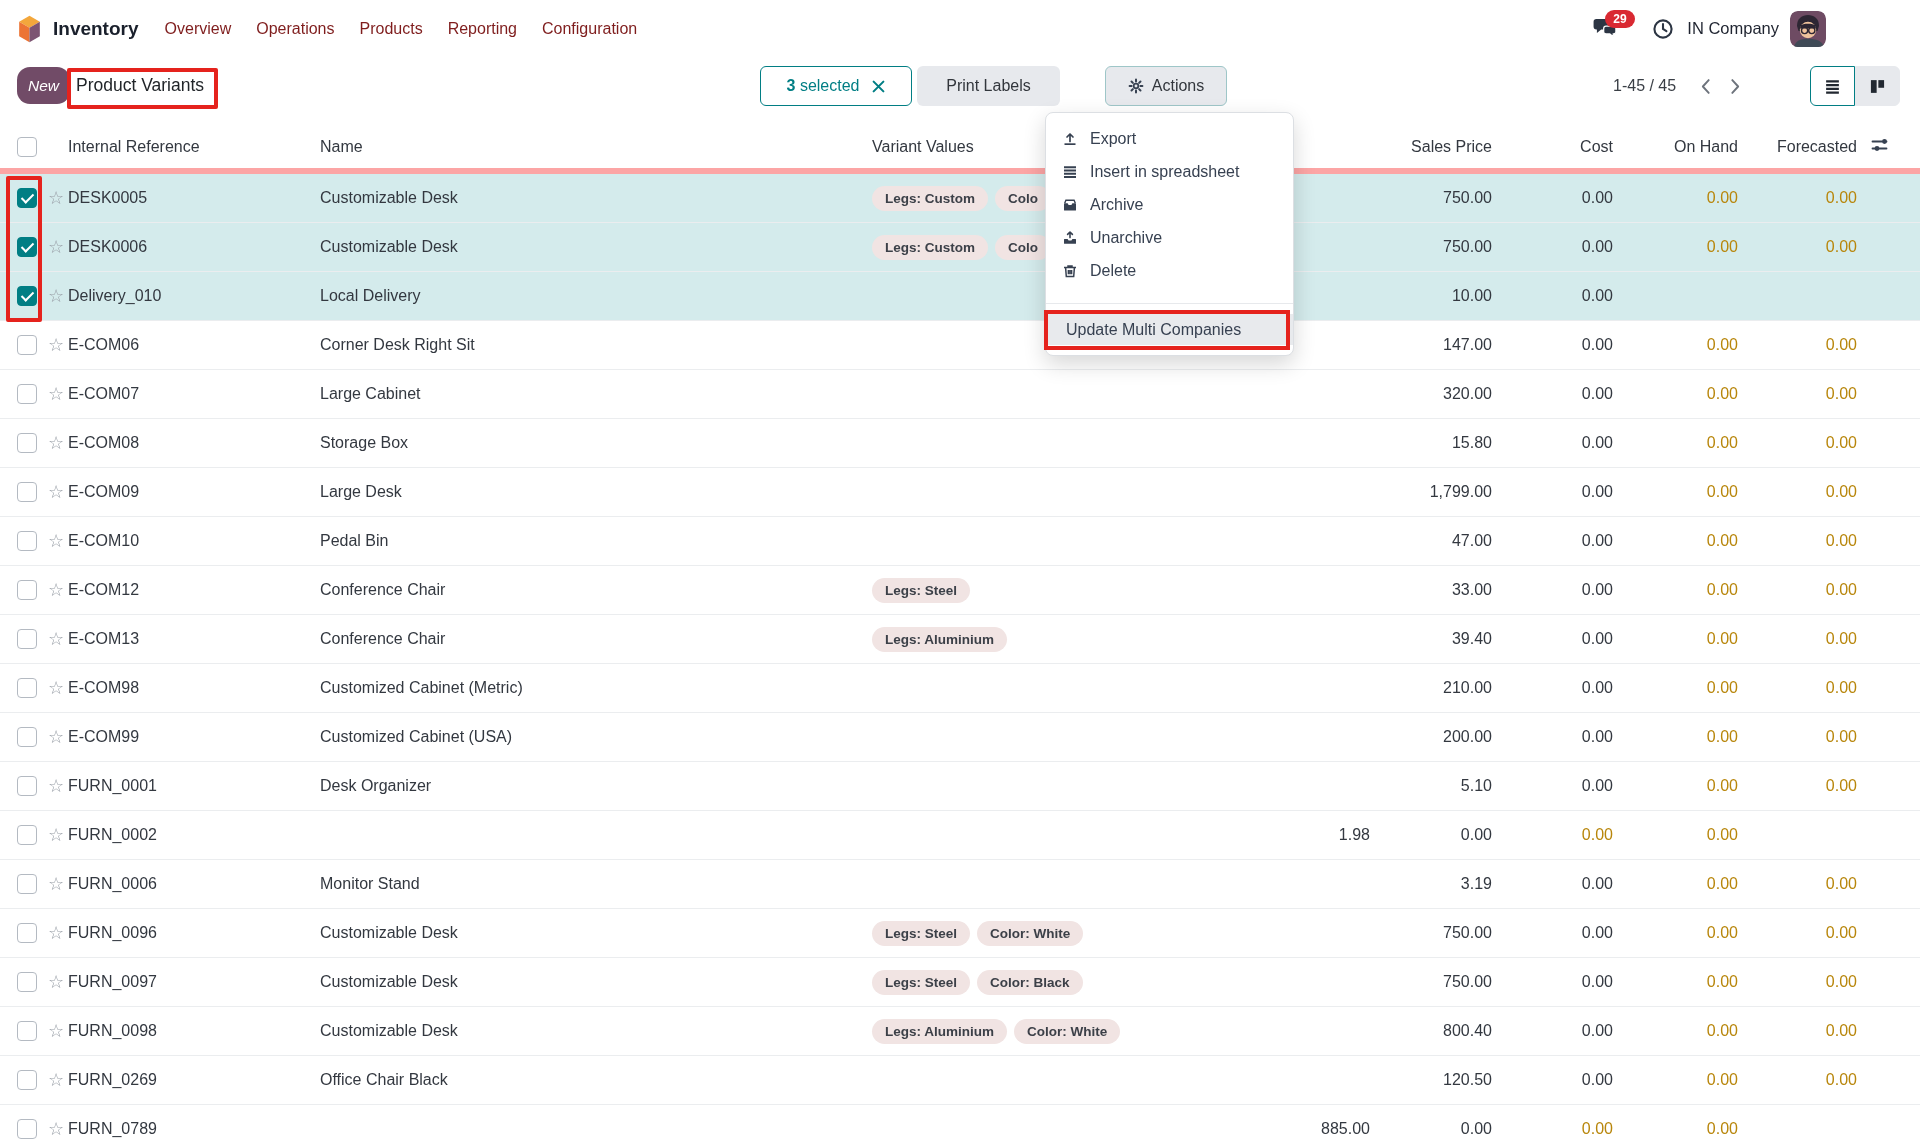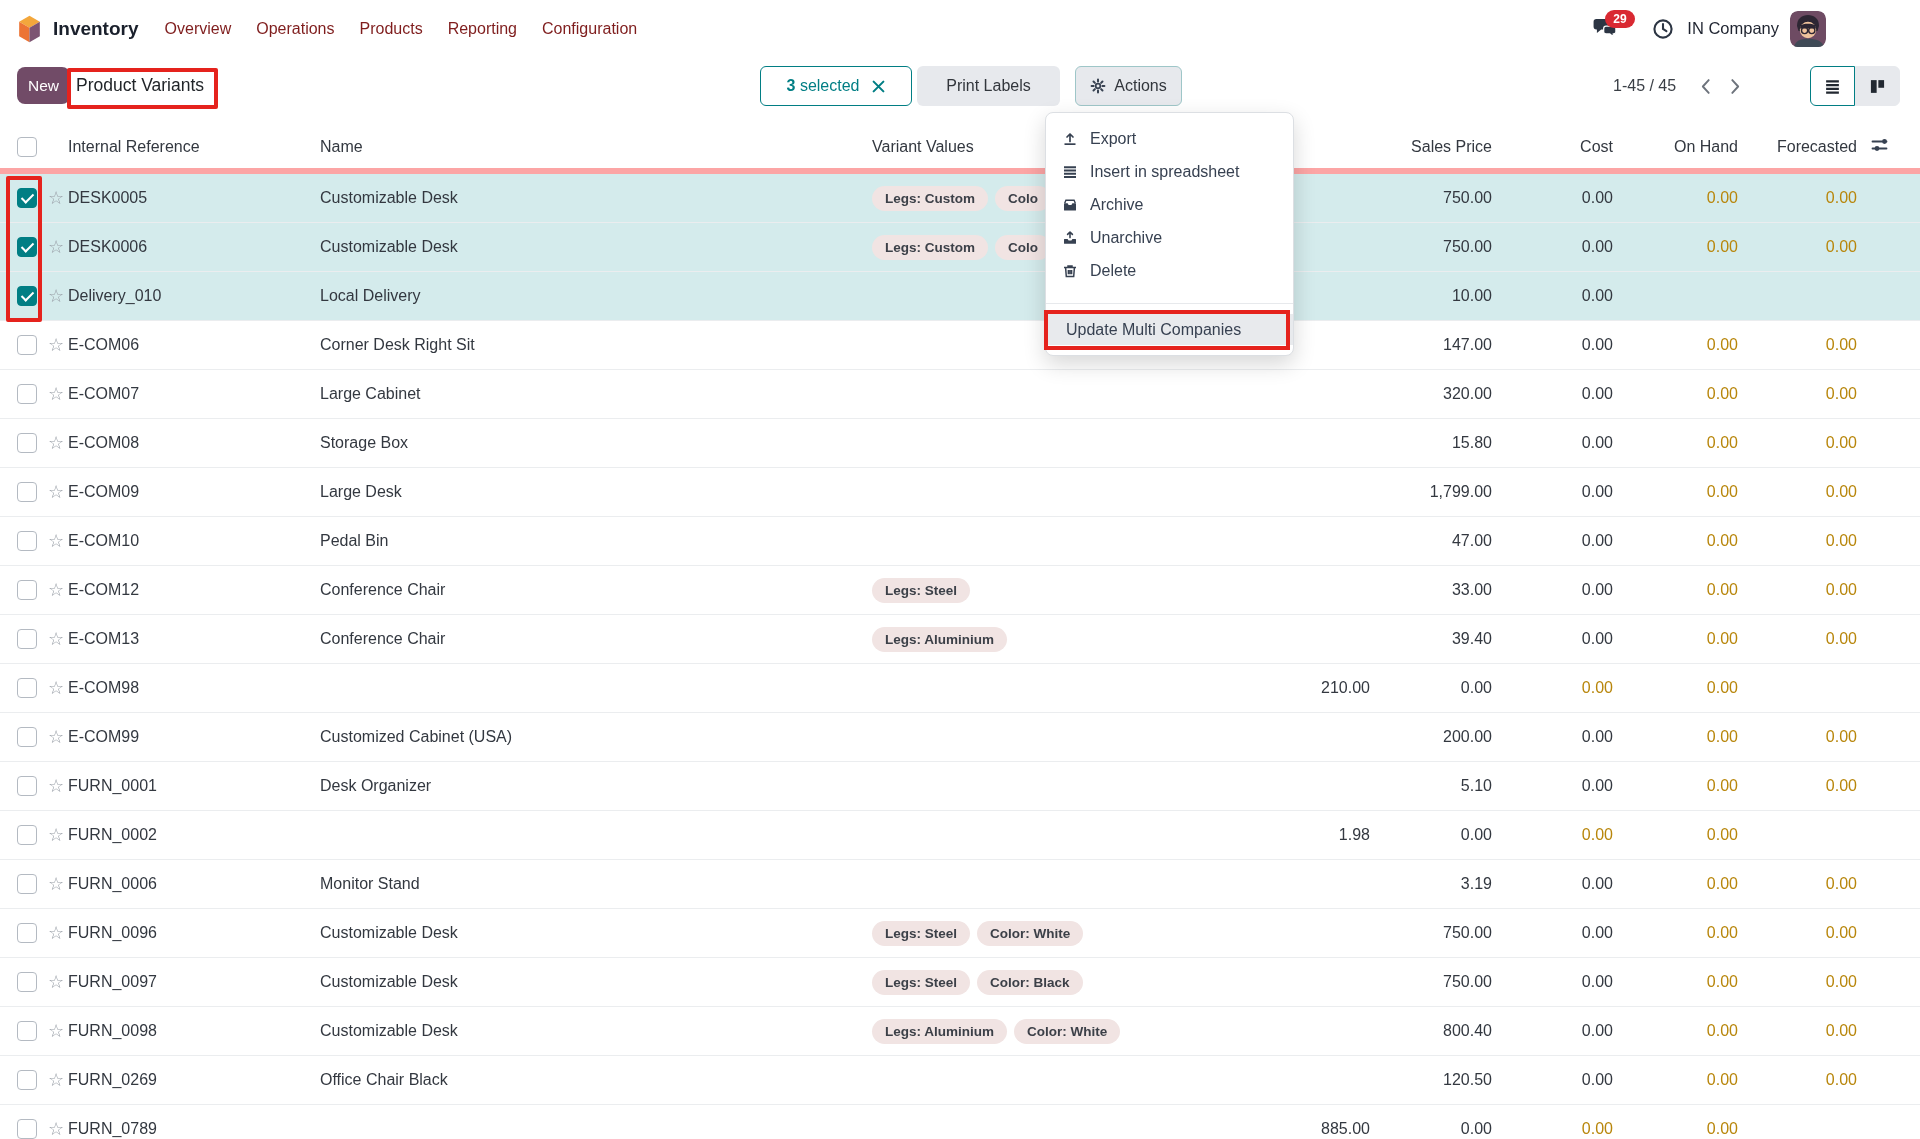--- a/index.html
+++ b/index.html
@@ -21,34 +21,34 @@
   .systray{position:absolute;right:94px;top:0;height:57px;display:flex;align-items:center;}
   .chat-wrap{position:relative;margin-right:34px;display:flex;}
   .badge{position:absolute;top:-8px;left:12px;background:#d92932;color:#fff;font-size:12px;font-weight:700;
          padding:2px 8px;border-radius:10px;line-height:1.2;}
   .clock-wrap{display:flex;margin-right:13px;}
   .company{font-size:16.5px;color:#1f2430;margin-right:11px;}
   .avatar{width:36px;height:36px;border-radius:8px;overflow:hidden;display:flex;}
   
   .control{position:relative;height:58px;background:#fff;}
   .btn-new{position:absolute;left:17px;top:10px;height:37px;padding:0 11px;background:var(--purple);
-           color:#fff;font-size:15.5px;font-weight:500;border:none;border-radius:8px;cursor:pointer;
-           font-family:inherit;}
+           color:#fff;font-size:15.5px;font-weight:500;border:none;border-radius:13px;cursor:pointer;
+           font-family:inherit;font-style:italic;}
   .cp-title{position:absolute;left:76px;top:10px;height:37px;display:flex;align-items:center;
             font-size:17.5px;color:#212529;}
   .btn-selected{position:absolute;left:760px;top:9px;width:152px;height:40px;background:#fff;
       border:1px solid var(--teal);border-radius:6px;color:var(--teal);font-size:16px;
       display:flex;align-items:center;justify-content:center;gap:13px;cursor:default;}
   .btn-selected b{font-weight:700;}
   .sel-x{display:flex;cursor:pointer;}
   .btn-gray{position:absolute;top:9px;height:40px;background:#e7e9ed;border:none;border-radius:6px;
       color:#32363c;font-size:16px;display:flex;align-items:center;justify-content:center;gap:8px;
       cursor:pointer;font-family:inherit;}
   .btn-print{left:917px;width:143px;}
-  .btn-actions{left:1075px;width:107px;border:1px solid #9ec6c8;}
+  .btn-actions{left:1105px;width:122px;border:1px solid #9ec6c8;}
   .pager{position:absolute;left:1613px;top:9px;height:40px;display:flex;align-items:center;
          font-size:16px;color:#3a3f46;}
   .pg-arrow{width:30px;height:40px;display:flex;align-items:center;justify-content:center;cursor:pointer;}
   .pg-left{margin-left:14px;}
   .switcher{position:absolute;left:1810px;top:9px;height:40px;display:flex;}
   .sw-btn{width:45px;height:40px;display:flex;align-items:center;justify-content:center;cursor:pointer;
           background:#e7e9ed;border:1px solid #e7e9ed;}
   .sw-list{border:1.5px solid var(--teal);background:#fff;border-radius:6px 0 0 6px;}
   .sw-kanban{border-radius:0 6px 6px 0;}
   
@@ -372,20 +372,21 @@
         <div class="cell num gold">0.00</div>
         <div class="cell num gold">0.00</div>
         <div class="cell"></div>
       </div>
       <div class="trow">
         <div class="cell cb-cell">
           <span class="cb"></span>
         </div>
         <div class="cell"><span class="star">☆</span></div>
         <div class="cell">E-COM98</div>
+        <div class="cell">Customized Cabinet (Metric)</div>
         <div class="cell badges"></div>
         <div class="cell num">210.00</div>
         <div class="cell num">0.00</div>
         <div class="cell num gold">0.00</div>
         <div class="cell num gold">0.00</div>
         <div class="cell"></div>
       </div>
       <div class="trow">
         <div class="cell cb-cell">
           <span class="cb"></span>

